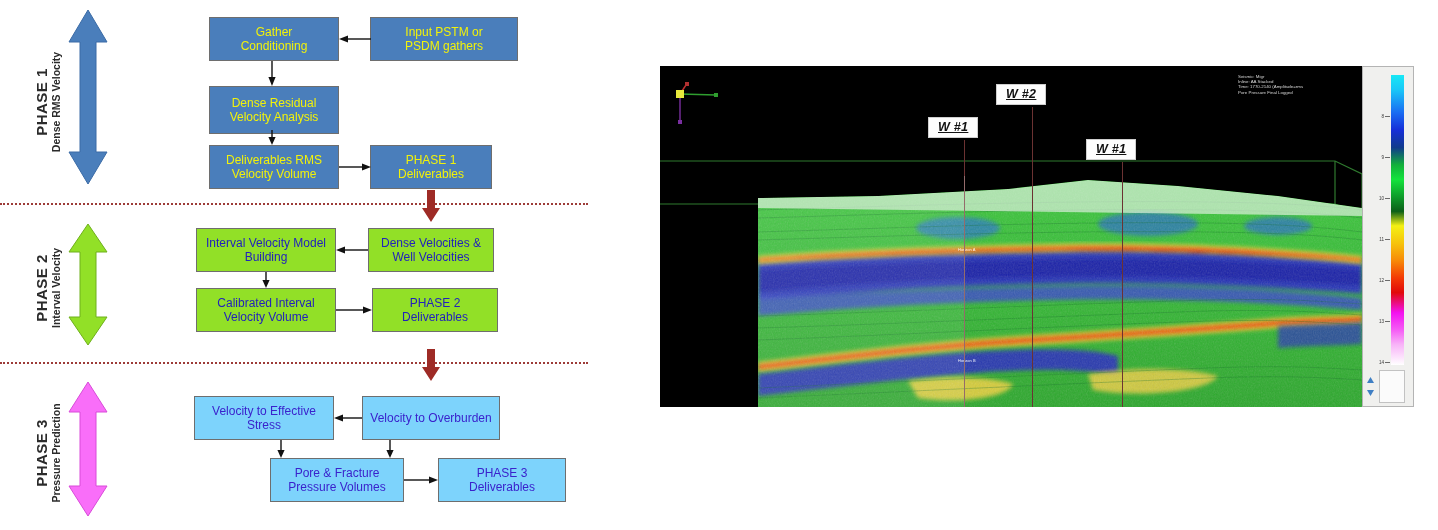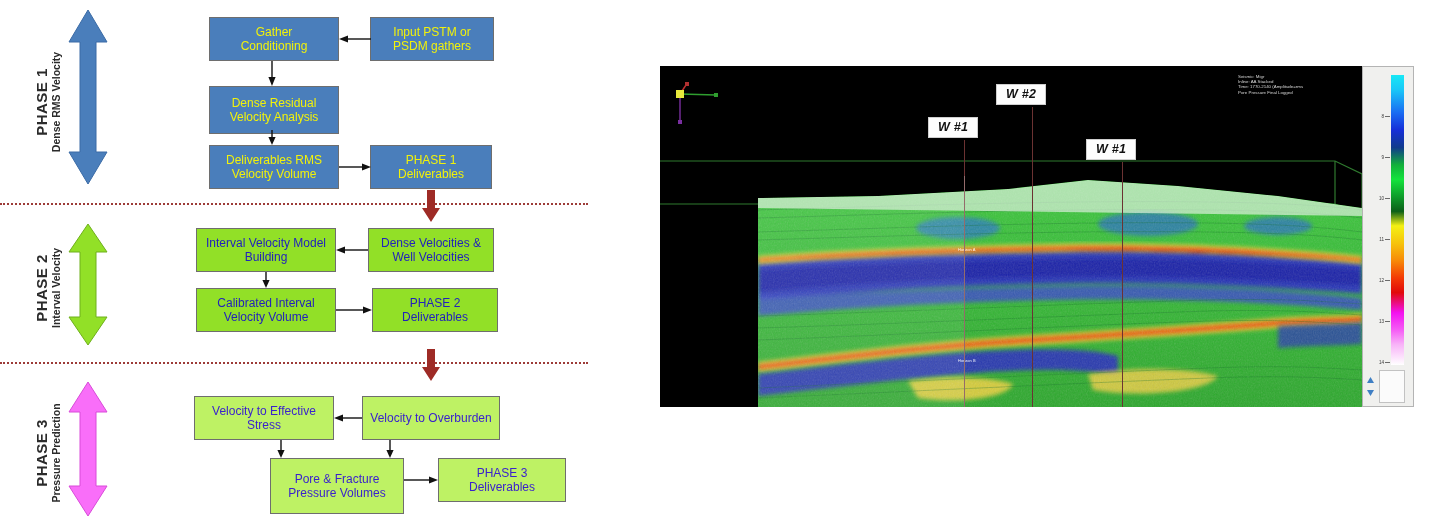--- a/index.html
+++ b/index.html
@@ -20,21 +20,21 @@
   .phase-label .big{font-size:15px;font-weight:bold;letter-spacing:.5px;display:block;line-height:16px;}
   .phase-label .small{font-size:10.5px;font-weight:bold;display:block;line-height:12px;}
 
   .node{position:absolute;box-sizing:border-box;border:1px solid #6e6e6e;
         display:flex;align-items:center;justify-content:center;text-align:center;
         line-height:14px;padding:2px 3px;}
   .node span{display:block;}
 
   .p1 .node{background:#4a7ebb;color:#f2f20a;font-size:12px;}
   .p2 .node{background:#92e027;color:#2222bb;font-size:12px;}
-  .p3 .node{background:#bef264;color:#3a22cc;font-size:12px;}
+  .p3 .node{background:#7dd3fc;color:#3a22cc;font-size:12px;}
 
   
   .conn{position:absolute;}
   .conn svg{display:block;overflow:visible;}
 
   
   .redarrow{position:absolute;width:20px;}
 
   
   #seismic{position:absolute;left:660px;top:66px;width:702px;height:341px;background:#000;}
@@ -44,21 +44,21 @@
   .axisind{position:absolute;left:10px;top:14px;width:56px;height:46px;}
 
   .hdrtext{position:absolute;right:4px;top:8px;width:120px;height:26px;
      overflow:hidden;color:#d8d8d8;font-size:4.4px;line-height:5.2px;
      font-family:"Liberation Sans",sans-serif;text-align:left;}
 
   .surveybox{position:absolute;left:0;top:0;width:702px;height:341px;}
 
   .welllabel{position:absolute;background:#fdfdfd;border:1px solid #cfcfcf;
      color:#111;font-weight:bold;font-style:italic;font-size:12.5px;
-     padding:2px 9px 3px 9px;white-space:nowrap;letter-spacing:.3px;}
+     padding:2px 9px 3px 9px;white-space:nowrap;letter-spacing:.3px;text-decoration:underline;}
   .wellline{position:absolute;width:1px;background:#6b3232;}
 
   
   .seisclip{position:absolute;overflow:hidden;}
   .seis{position:absolute;left:0;top:0;}
 
   
   .cbar{position:absolute;left:28px;top:8px;width:13px;height:290px;
       background:linear-gradient(to bottom,
         #17e8f5 0%, #19c8f8 5%, #1a6cf2 13%, #162fd8 19%,
@@ -94,21 +94,21 @@
       <span class="small">Dense RMS Velocity</span>
     </div>
 
     <div class="node" style="left:209px;top:17px;width:130px;height:44px;">
       <span>
         <span>Gather</span>
         <span>Conditioning</span>
       </span>
     </div>
 
-    <div class="node" style="left:370px;top:17px;width:124px;height:44px;">
+    <div class="node" style="left:370px;top:17px;width:148px;height:44px;">
       <span>
         <span>Input PSTM or</span>
         <span>PSDM gathers</span>
       </span>
     </div>
 
     <div class="node" style="left:209px;top:86px;width:130px;height:48px;">
       <span>
         <span>Dense Residual</span>
         <span>Velocity Analysis</span>
@@ -249,21 +249,21 @@
         <span>Stress</span>
       </span>
     </div>
 
     <div class="node" style="left:362px;top:396px;width:138px;height:44px;">
       <span>
         <span>Velocity to Overburden</span>
       </span>
     </div>
 
-    <div class="node" style="left:270px;top:458px;width:134px;height:56px;">
+    <div class="node" style="left:270px;top:458px;width:134px;height:44px;">
       <span>
         <span>Pore &amp; Fracture</span>
         <span>Pressure Volumes</span>
       </span>
     </div>
 
     <div class="node" style="left:438px;top:458px;width:128px;height:44px;">
       <span>
         <span>PHASE 3</span>
         <span>Deliverables</span>

